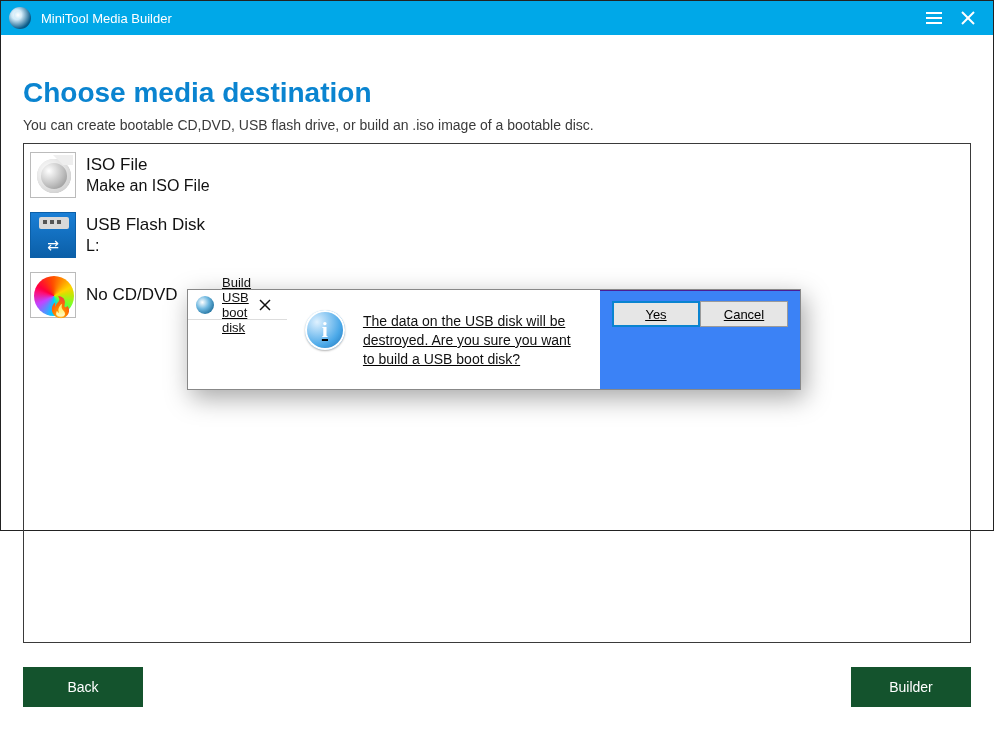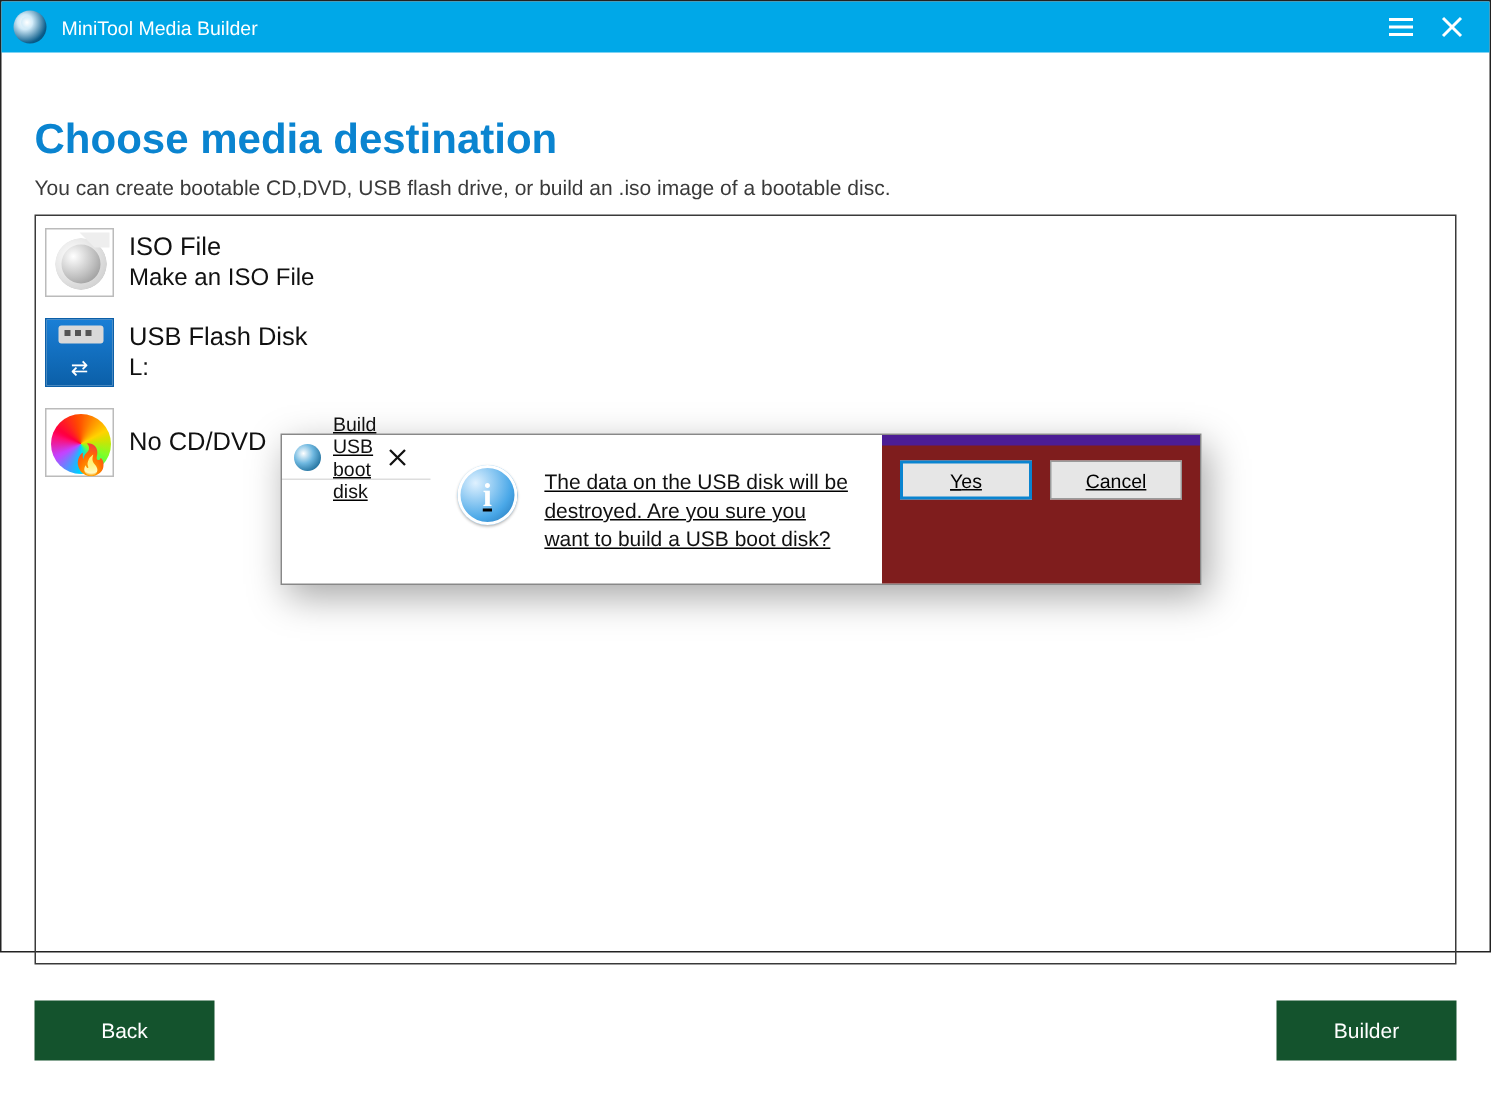--- a/index.html
+++ b/index.html
@@ -1,18 +1,18 @@
 <!DOCTYPE html>
 <html><head>
 <meta charset="utf-8">
 <style>
   * { box-sizing: border-box; margin: 0; padding: 0; }
   html, body { width: 994px; height: 743px; font-family: "Segoe UI", Tahoma, sans-serif; }
   .window {
-    width: 994px; height: 635px;
+    width: 994px; height: 531px;
     background: #fff;
     border: 1px solid #222;
     display: flex; flex-direction: column;
     position: relative;
   }
   
   .titlebar {
     height: 34px;
     background: #00a8e8;
     display: flex; align-items: center;
@@ -167,22 +167,22 @@
   .dlg-icon{
     width:40px; height:40px; border-radius:50%;
     background: radial-gradient(circle at 30% 30%, #dff1ff, #4aa8e8 60%, #1565a8 100%);
     display:flex; align-items:center; justify-content:center;
     color:#fff; font-weight:bold; font-family: Georgia, serif; font-size:22px;
     box-shadow: inset 0 0 0 2px #fff, 0 1px 2px rgba(0,0,0,0.3);
     flex:0 0 auto;
   }
   .dlg-msg{ font-size:14px; color:#111; line-height:1.35; padding-top:2px;}
   .dlg-buttons{
-    background:#7f1d1d; border-top:7px solid #4c1d95;
-    display:flex; justify-content:flex-end; gap:12px;
+    background:#3b82f6; border-top:1px solid #4c1d95;
+    display:flex; justify-content:flex-end; gap:0;
     padding:10px 12px;
   }
   .dlg-btn{
     min-width:88px; height:26px;
     background:#e6e6e6; border:1px solid #9a9a9a;
     font-size:13px; cursor:pointer;
     display:flex; align-items:center; justify-content:center;
   }
   .dlg-btn.default{
     border:2px solid #0a84d0;

